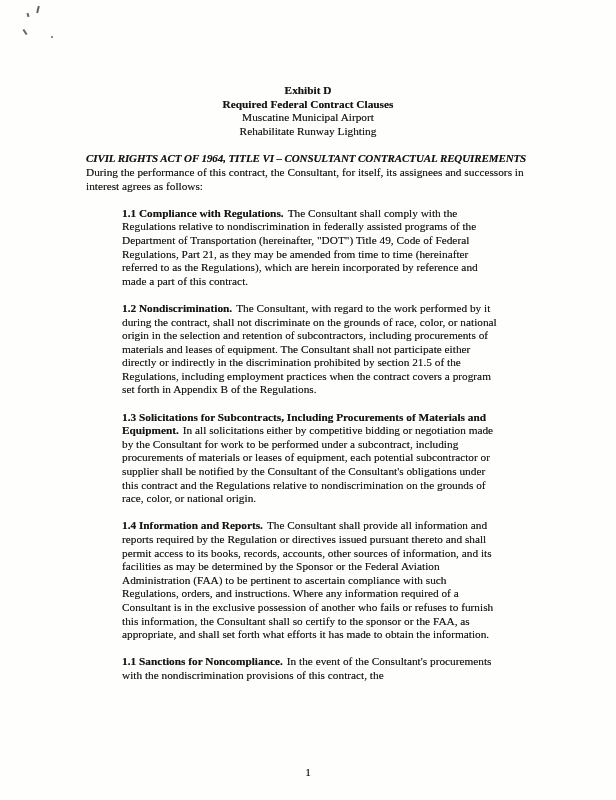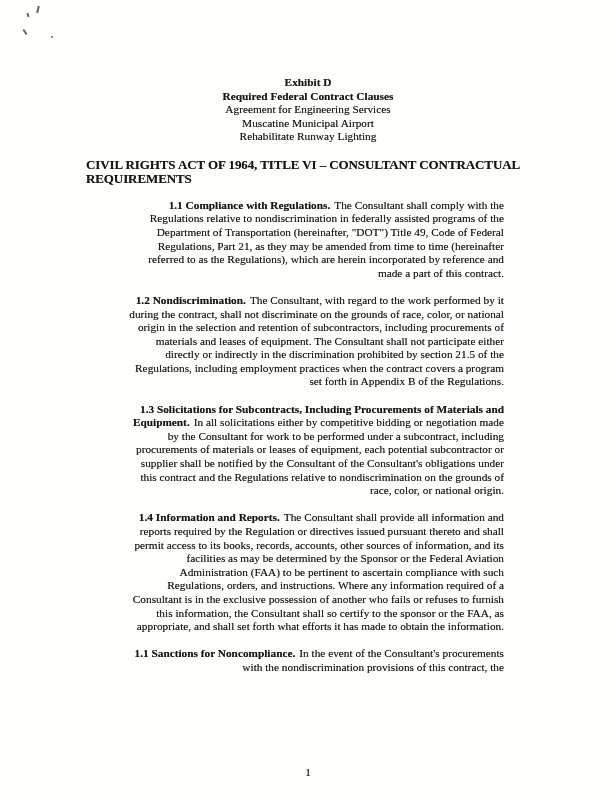--- a/index.html
+++ b/index.html
@@ -27,40 +27,39 @@
     background: #33302c;
     opacity: 0.75;
   }
   .a1 { left: 37px; top: 6px;  width: 2px; height: 7px; transform: rotate(14deg); }
   .a2 { left: 27px; top: 13px; width: 2px; height: 4px; transform: rotate(-18deg); }
   .a3 { left: 24px; top: 29px; width: 2px; height: 6px; transform: rotate(-34deg); }
   .a4 { left: 51px; top: 36px; width: 2px; height: 2px; border-radius: 50%; }
 
   .doc-header {
     text-align: center;
-    margin: 8px 0 14px 0;
+    margin: 16px 0 14px 0;
   }
   .doc-header .h-line {
     margin: 0;
   }
   .bold {
     font-weight: bold;
   }
   .section-heading {
     font-weight: bold;
     margin: 0;
     letter-spacing: -0.1px;
   }
   .intro {
     margin: 0;
   }
   .clause {
     margin: 13.6px 0 0 36px;
     padding-right: 26px;
-    text-align: right;
   }
   .clause .clause-lead {
     font-weight: bold;
     padding-right: 4px;
   }
   .page-number {
     position: absolute;
     left: 0;
     right: 0;
     bottom: 20px;
@@ -73,27 +72,27 @@
 <div class="sheet">
 
   <div class="artifact a1"></div>
   <div class="artifact a2"></div>
   <div class="artifact a3"></div>
   <div class="artifact a4"></div>
 
   <header class="doc-header">
     <div class="h-line bold">Exhibit D</div>
     <div class="h-line bold">Required Federal Contract Clauses</div>
-    <div class="h-line">Agreement for Engineering Services</div>
     <div class="h-line">Muscatine Municipal Airport</div>
     <div class="h-line">Rehabilitate Runway Lighting</div>
   </header>
 
-  <h1 class="section-heading" style="font-size:13px;">CIVIL RIGHTS ACT OF 1964, TITLE VI – CONSULTANT CONTRACTUAL REQUIREMENTS</h1>
+  <h1 class="section-heading" style="font-size:11px;font-style:italic;">CIVIL RIGHTS ACT OF 1964, TITLE VI – CONSULTANT CONTRACTUAL REQUIREMENTS</h1>
 
+  <p class="intro">During the performance of this contract, the Consultant, for itself, its assignees and successors in interest agrees as follows:</p>
 
   <div>
     <p class="clause"><span class="clause-lead">1.1 Compliance with Regulations.</span><span>The Consultant shall comply with the Regulations relative to nondiscrimination in federally assisted programs of the Department of Transportation (hereinafter, "DOT") Title 49, Code of Federal Regulations, Part 21, as they may be amended from time to time (hereinafter referred to as the Regulations), which are herein incorporated by reference and made a part of this contract.</span></p>
 
     <p class="clause"><span class="clause-lead">1.2 Nondiscrimination.</span><span>The Consultant, with regard to the work performed by it during the contract, shall not discriminate on the grounds of race, color, or national origin in the selection and retention of subcontractors, including procurements of materials and leases of equipment.  The Consultant shall not participate either directly or indirectly in the discrimination prohibited by section 21.5 of the Regulations, including employment practices when the contract covers a program set forth in Appendix B of the Regulations.</span></p>
 
     <p class="clause"><span class="clause-lead">1.3 Solicitations for Subcontracts, Including Procurements of Materials and Equipment.</span><span>In all solicitations either by competitive bidding or negotiation made by the Consultant for work to be performed under a subcontract, including procurements of materials or leases of equipment, each potential subcontractor or supplier shall be notified by the Consultant of the Consultant's obligations under this contract and the Regulations relative to nondiscrimination on the grounds of race, color, or national origin.</span></p>
 
     <p class="clause"><span class="clause-lead">1.4 Information and Reports.</span><span>The Consultant shall provide all information and reports required by the Regulation or directives issued pursuant thereto and shall permit access to its books, records, accounts, other sources of information, and its facilities as may be determined by the Sponsor or the Federal Aviation Administration (FAA) to be pertinent to ascertain compliance with such Regulations, orders, and instructions. Where any information required of a Consultant is in the exclusive possession of another who fails or refuses to furnish this information, the Consultant shall so certify to the sponsor or the FAA, as appropriate, and shall set forth what efforts it has made to obtain the information.</span></p>
 

